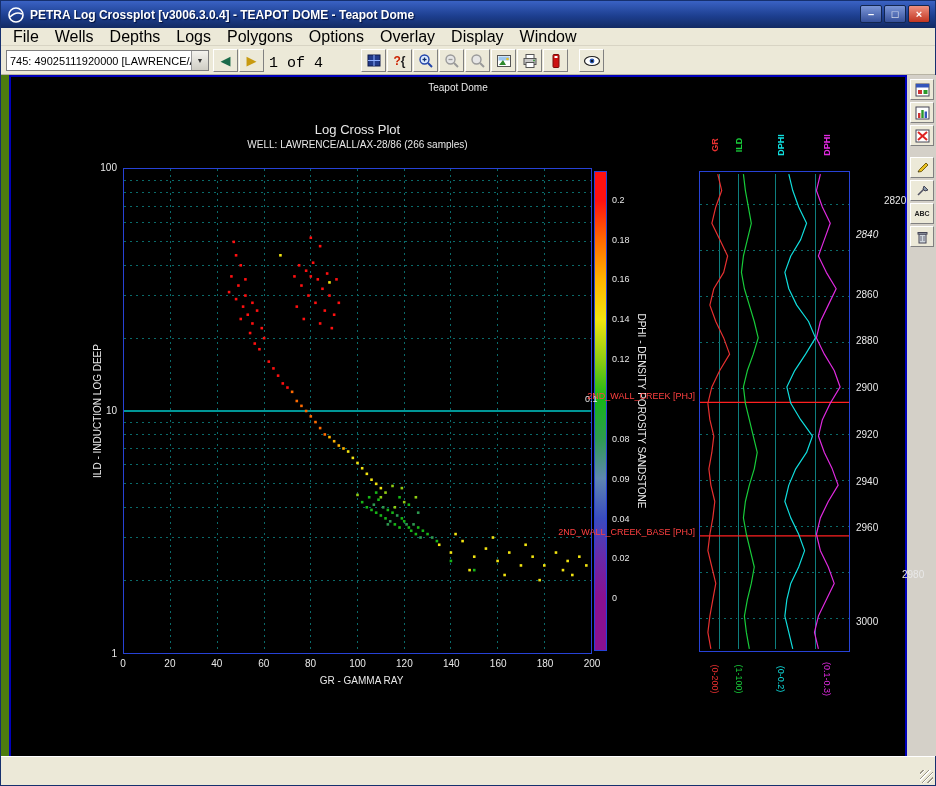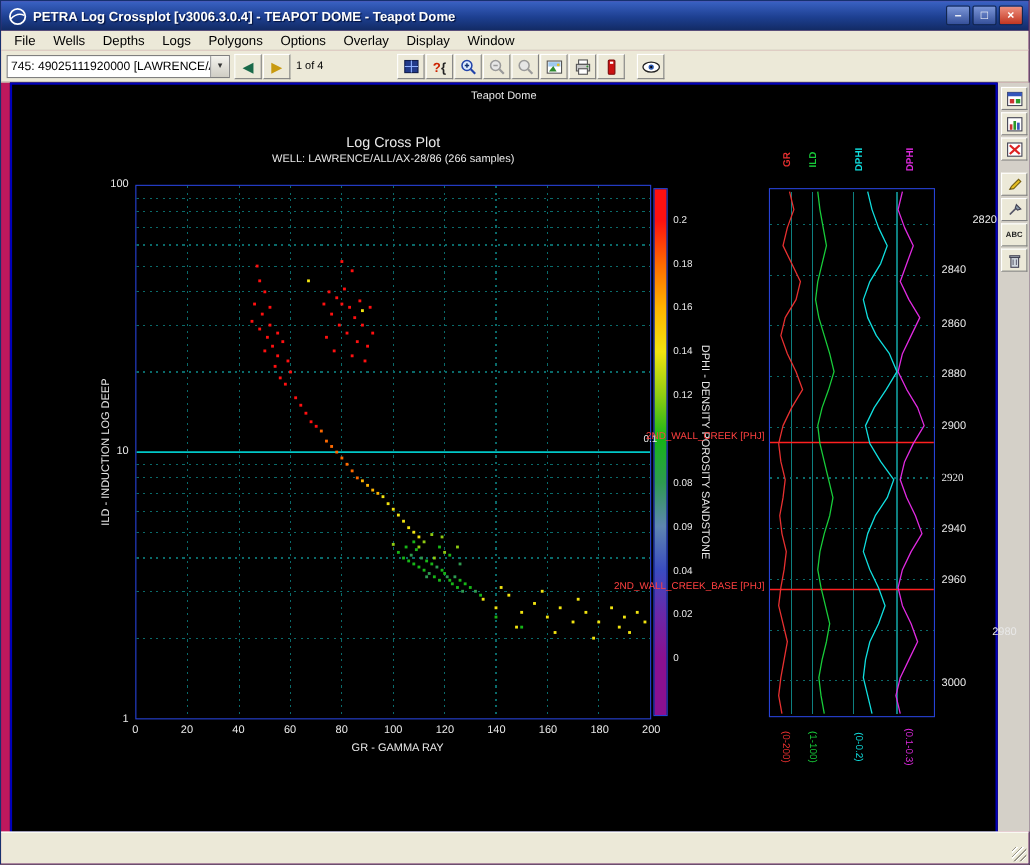--- a/index.html
+++ b/index.html
@@ -4,21 +4,21 @@
 <style>
   * { box-sizing: border-box; margin: 0; padding: 0; }
   html,body { width:936px; height:786px; }
   body {
     font-family:"Liberation Sans", sans-serif;
     background:#d4d0c8;
     position:relative;
     overflow:hidden;
     -webkit-font-smoothing:antialiased;
   }
-  .app { position:absolute; inset:0; border:1px solid #16306e; background:#be185d; }
+  .app { position:absolute; inset:0; border:1px solid #16306e; background:#4d7c0f; }
 
   
   .titlebar {
     position:absolute; left:0; top:0; right:0; height:27px;
     background:linear-gradient(180deg,#3a62c4 0%,#1d3f90 55%,#122a63 100%);
     display:flex; align-items:center; color:#fff;
   }
   .titlebar-icon { width:18px; height:18px; margin:0 5px 0 6px; flex:0 0 auto; }
   .titlebar-text { font-size:12px; font-weight:bold; white-space:nowrap; text-shadow:1px 1px 1px #00103a; }
   .win-buttons { position:absolute; right:5px; top:4px; display:flex; gap:2px; }
@@ -29,42 +29,42 @@
     border:1px solid #12264f; border-radius:2px;
   }
   .win-btn.close { background:linear-gradient(180deg,#ef9180,#c13520); }
 
   
   .menubar {
     position:absolute; left:0; top:27px; right:0; height:18px;
     background:#ece9d8; display:flex; align-items:center; padding-left:4px;
     border-bottom:1px solid #d8d4c4;
   }
-  .menu-item { font-size:12px; color:#000; padding:1px 8px; }
+  .menu-item { font-size:16px; color:#000; padding:1px 8px; }
 
   
   .toolbar {
     position:absolute; left:0; top:45px; right:0; height:29px;
     background:#ece9d8; border-bottom:1px solid #b8b4a4;
   }
   .combo {
     position:absolute; left:5px; top:4px; width:203px; height:21px;
     background:#fff; border:1px solid #7f7f7f; display:flex; align-items:center;
   }
   .combo-text { font-size:11px; padding-left:3px; white-space:nowrap; overflow:hidden; flex:1; }
   .combo-btn {
     width:17px; height:19px; background:linear-gradient(#f4f3ee,#cfcdc4);
     border-left:1px solid #9a9a9a; font-size:7px; display:flex; align-items:center; justify-content:center; color:#333;
   }
   .tb-btn {
     position:absolute; top:3px; width:25px; height:23px;
     background:#ece9d8; border:1px solid; border-color:#fff #808080 #808080 #fff;
     display:flex; align-items:center; justify-content:center;
   }
-  .page-ind { position:absolute; left:268px; top:9px; font-size:10px; color:#000; }
+  .page-ind { position:absolute; left:268px; top:9px; font-size:15px; color:#000;font-family:Liberation Mono, monospace; }
   .arrow-prev { color:#1a6a4a; font-size:13px; }
   .arrow-next { color:#c89a10; font-size:13px; }
   .help-glyph { font-size:12px; font-weight:bold; color:#cc2200; }
   .help-brace { color:#222; }
 
   
   .rightbar { position:absolute; left:906px; top:74px; width:30px; bottom:29px; background:#d4d0c8; }
   .rb-btn {
     position:absolute; left:3px; width:24px; height:21px;
     background:#ece9d8; border:1px solid; border-color:#fff #808080 #808080 #fff;
@@ -474,25 +474,25 @@
       <div class="cbtick" style="left: 601px; top: 197.48px;">0.16</div>
       <div class="cbtick" style="left: 601px; top: 237.32px;">0.14</div>
       <div class="cbtick" style="left: 601px; top: 277.16px;">0.12</div>
       <div class="cbtick" style="left: 574px; top: 317px;">0.1</div>
       <div class="cbtick" style="left: 601px; top: 356.84px;">0.08</div>
       <div class="cbtick" style="left: 601px; top: 396.68px;">0.09</div>
       <div class="cbtick" style="left: 601px; top: 436.52px;">0.04</div>
       <div class="cbtick" style="left: 601px; top: 476.36px;">0.02</div>
       <div class="cbtick" style="left: 601px; top: 516.2px;">0</div>
       <div class="depthlabel" style="left: 845px; top: 118.354px; margin-left: 28px;">2820</div>
-      <div class="depthlabel" style="left: 845px; top: 163px;">2840</div>
+      <div class="depthlabel" style="left: 845px; top: 152px; font-style: italic;">2840</div>
       <div class="depthlabel" style="left: 845px; top: 211.752px;">2860</div>
       <div class="depthlabel" style="left: 845px; top: 258.451px;">2880</div>
       <div class="depthlabel" style="left: 845px; top: 305.15px;">2900</div>
-      <div class="depthlabel" style="left: 845px; top: 351.85px; font-family: Liberation Serif, serif;">2920</div>
+      <div class="depthlabel" style="left: 845px; top: 351.85px;">2920</div>
       <div class="depthlabel" style="left: 845px; top: 398.549px;">2940</div>
       <div class="depthlabel" style="left: 845px; top: 445.248px;">2960</div>
       <div class="depthlabel" style="left: 891px; top: 491.947px;">2980</div>
       <div class="depthlabel" style="left: 845px; top: 538.646px;">3000</div>
       <div class="ctext vlabel" style="left: 704px; top: 68px; font-size: 9px; font-weight: bold; color: rgb(232, 48, 48);">GR</div>
       <div class="ctext vlabel-down" style="left: 704px; top: 602px; font-size: 9px; color: rgb(232, 48, 48);">(0-200)</div>
       <div class="ctext vlabel" style="left: 728px; top: 68px; font-size: 9px; font-weight: bold; color: rgb(24, 204, 58);">ILD</div>
       <div class="ctext vlabel-down" style="left: 728px; top: 602px; font-size: 9px; color: rgb(24, 204, 58);">(1-100)</div>
       <div class="ctext vlabel" style="left: 770px; top: 68px; font-size: 9px; font-weight: bold; color: rgb(16, 222, 222);">DPHI</div>
       <div class="ctext vlabel-down" style="left: 770px; top: 602px; font-size: 9px; color: rgb(16, 222, 222);">(0-0.2)</div>

